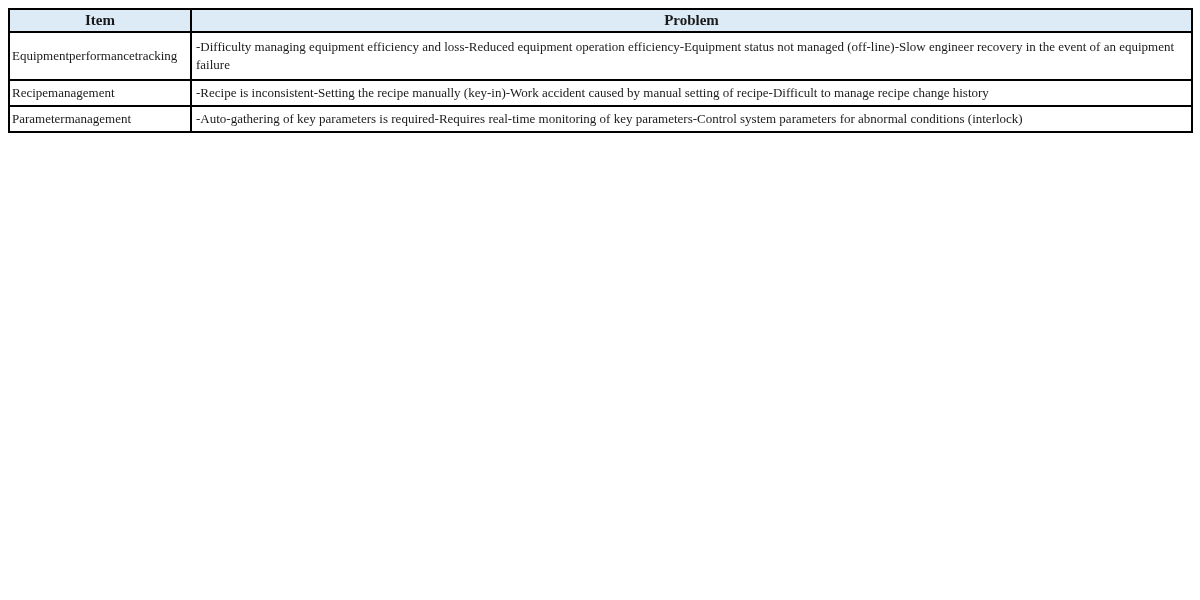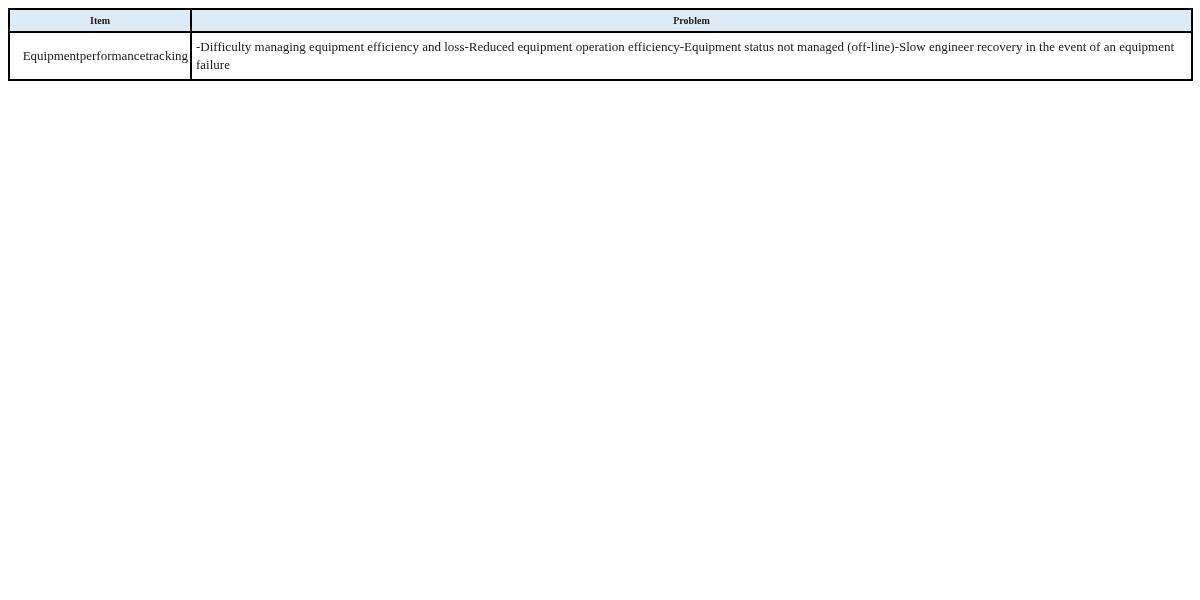--- a/index.html
+++ b/index.html
@@ -32,24 +32,24 @@
     font-size: 13px;
     vertical-align: middle;
     overflow: hidden;
   }
   table.item-problem th {
     background: #ddebf7;
     font-weight: bold;
     text-align: center;
     height: 19px;
     padding: 1px 16px;
-    font-size: 10px;
+    font-size: 15px;
   }
   td.item-cell {
-    text-align: right;
+    text-align: left;
     padding: 1px 2px;
     height: 22px;
     line-height: 16px;
   }
   td.problem-cell {
     text-align: left;
     padding: 2px 4px;
     line-height: 18px;
   }
   tr.row-tall td {
@@ -69,15 +69,23 @@
       <tr>
         <th>Item</th>
         <th>Problem</th>
       </tr>
     </thead>
     <tbody>
       <tr class="row-tall">
         <td class="item-cell">Equipmentperformancetracking</td>
         <td class="problem-cell">-Difficulty managing equipment efficiency and loss-Reduced equipment operation efficiency-Equipment status not managed (off-line)-Slow engineer recovery in the event of an equipment failure</td>
       </tr>
+      <tr>
+        <td class="item-cell">Recipemanagement</td>
+        <td class="problem-cell">-Recipe is inconsistent-Setting the recipe manually (key-in)-Work accident caused by manual setting of recipe-Difficult to manage recipe change history</td>
+      </tr>
+      <tr>
+        <td class="item-cell">Parametermanagement</td>
+        <td class="problem-cell">-Auto-gathering of key parameters is required-Requires real-time monitoring of key parameters-Control system parameters for abnormal conditions (interlock)</td>
+      </tr>
     </tbody>
   </table>
 </div>
 
 </body></html>

